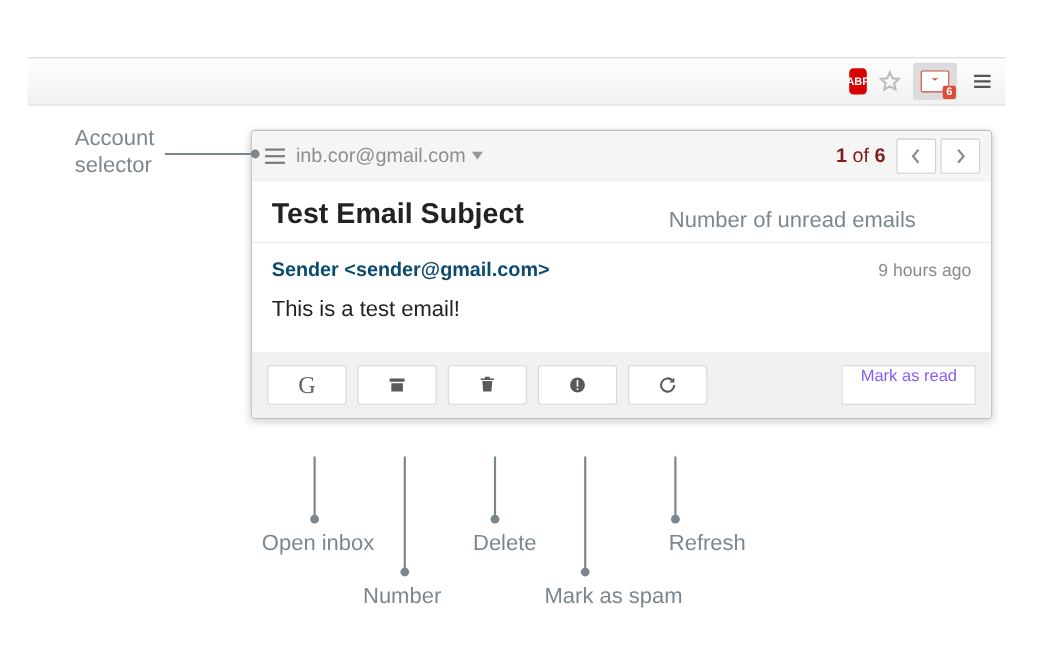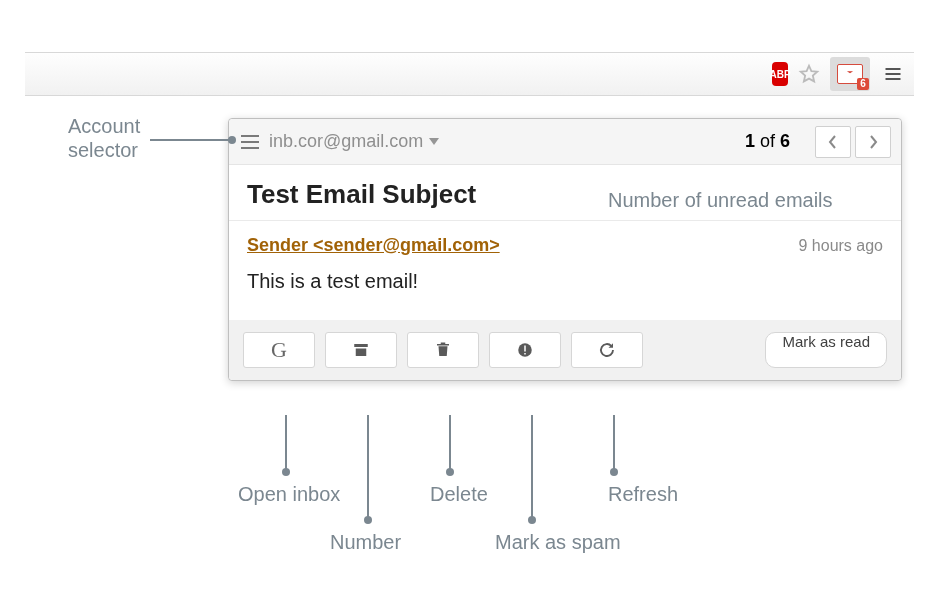--- a/index.html
+++ b/index.html
@@ -122,23 +122,23 @@
     cursor: pointer;
   }
   .chev {
     width:0;height:0;
     border-left:5px solid transparent;
     border-right:5px solid transparent;
     border-top:7px solid #969696;
   }
   .spacer { flex: 1; }
   .counter {
-    color: #000000;
+    color: #7f1d1d;
     font-size: 18px;
-    margin-right: 25px;
+    margin-right: 10px;
   }
   .counter b { font-weight: bold; }
   .nav-btn {
     width: 36px; height: 32px;
     background: #fff;
     border: 1px solid #d0d0d0;
     border-radius: 2px;
     display: flex; align-items: center; justify-content: center;
     color: #8a8a8a;
     cursor: pointer;
@@ -155,23 +155,22 @@
     color: #222;
   }
   .meta-row {
     display: flex;
     padding: 14px 18px 6px 18px;
     align-items: baseline;
   }
   .sender {
     font-size: 18px;
     font-weight: bold;
-    color: #a16207;
+    color: #0c4a6e;
     flex: 1;
-    text-decoration: underline;
   }
   .time {
     font-size: 16px;
     color: #8a8a8a;
   }
   .body {
     padding: 6px 8px 26px 18px;
     font-size: 20px;
     color: #222;
     line-height: 1.3;
@@ -193,22 +192,22 @@
     color: #5a5a5a;
     cursor: pointer;
   }
   .act-btn svg { width: 18px; height: 18px; }
   .act-btn.g { font-family: Georgia, serif; font-size: 22px; font-weight: 500; color:#666; }
   .mark-read {
     height: 36px;
     padding: 0 16px;
     background: #fff;
     border: 1px solid #d6d6d6;
-    border-radius: 10px;
-    color: #404040;
+    border-radius: 0;
+    color: #8b5cf6;
     font-size: 15px;
     cursor: pointer;
     margin-left: auto;
   }
 
   
   .label {
     position: absolute;
     color: #7b8790;
     font-size: 20px;

